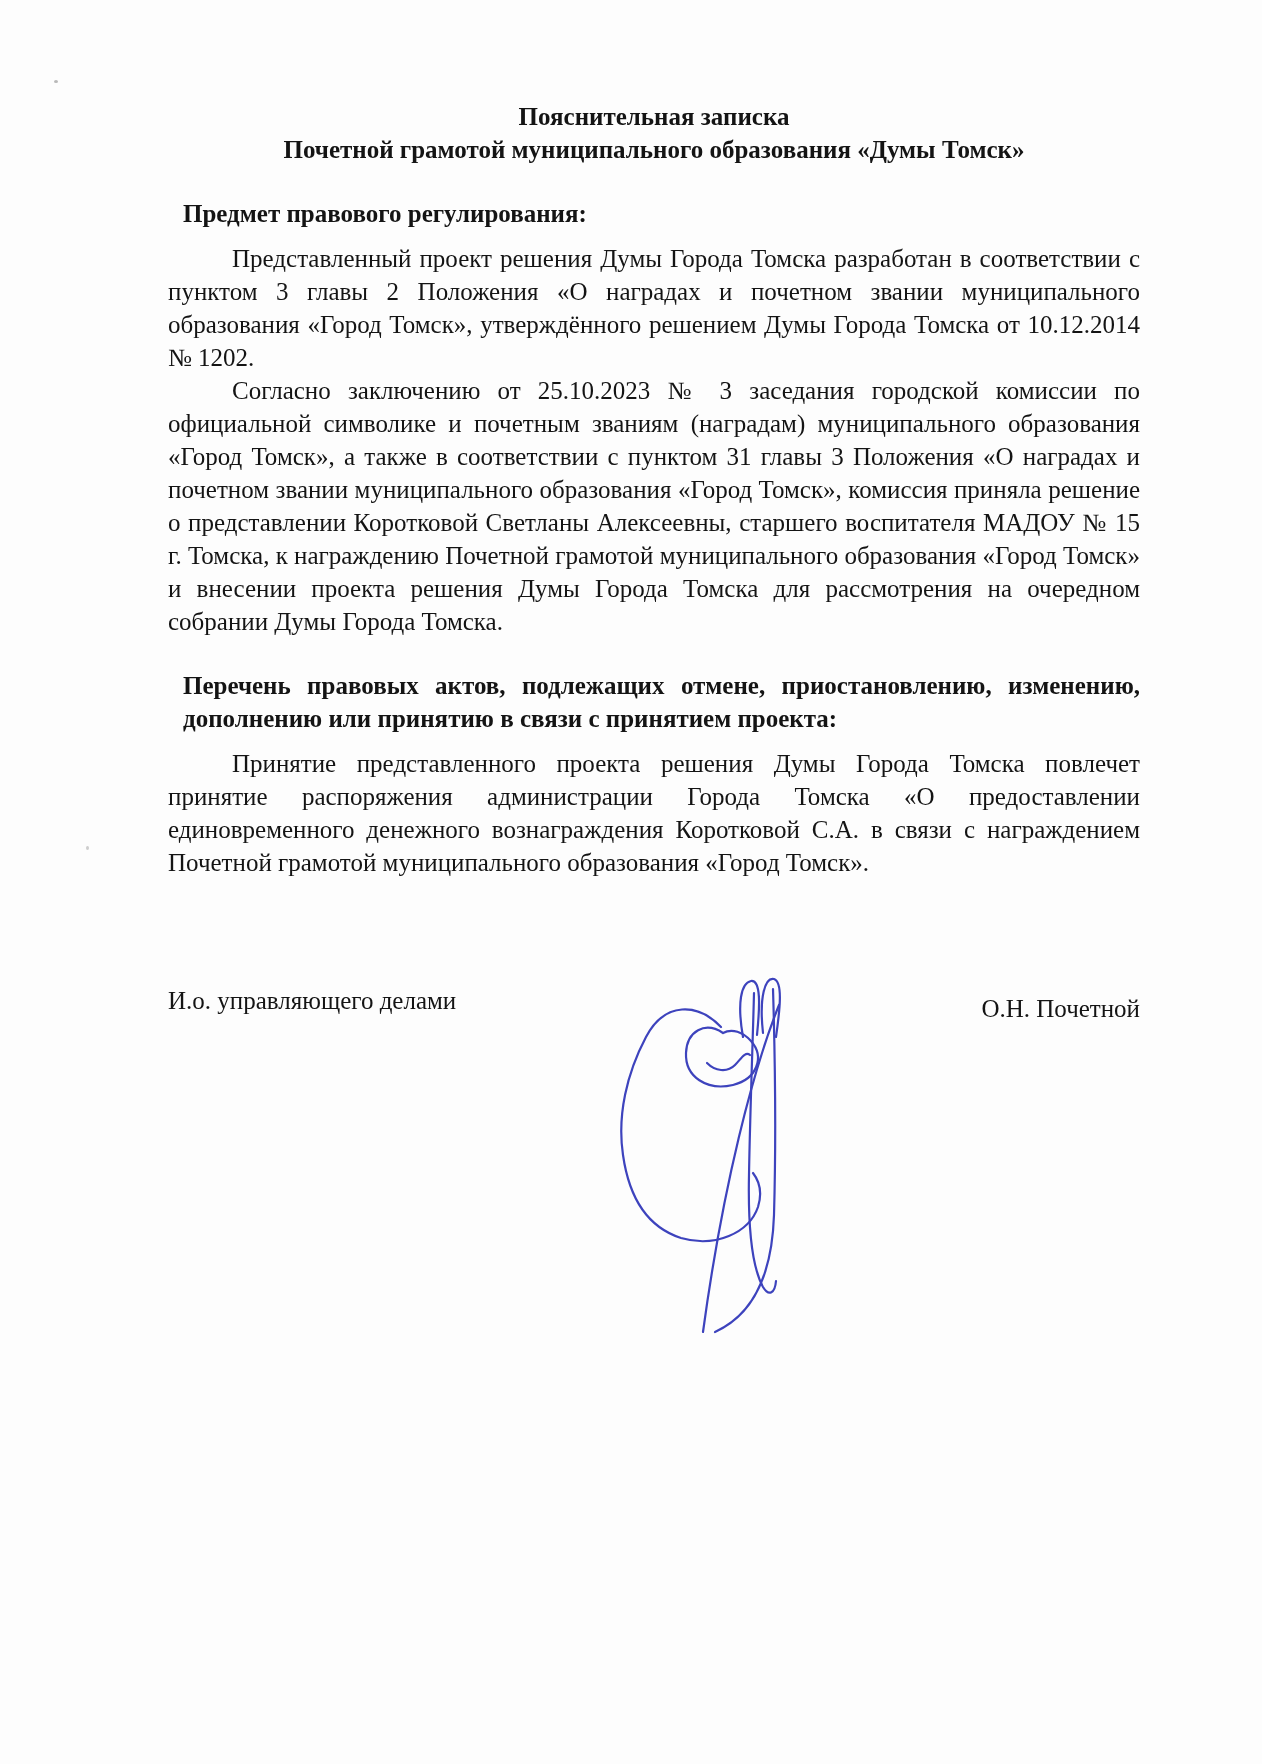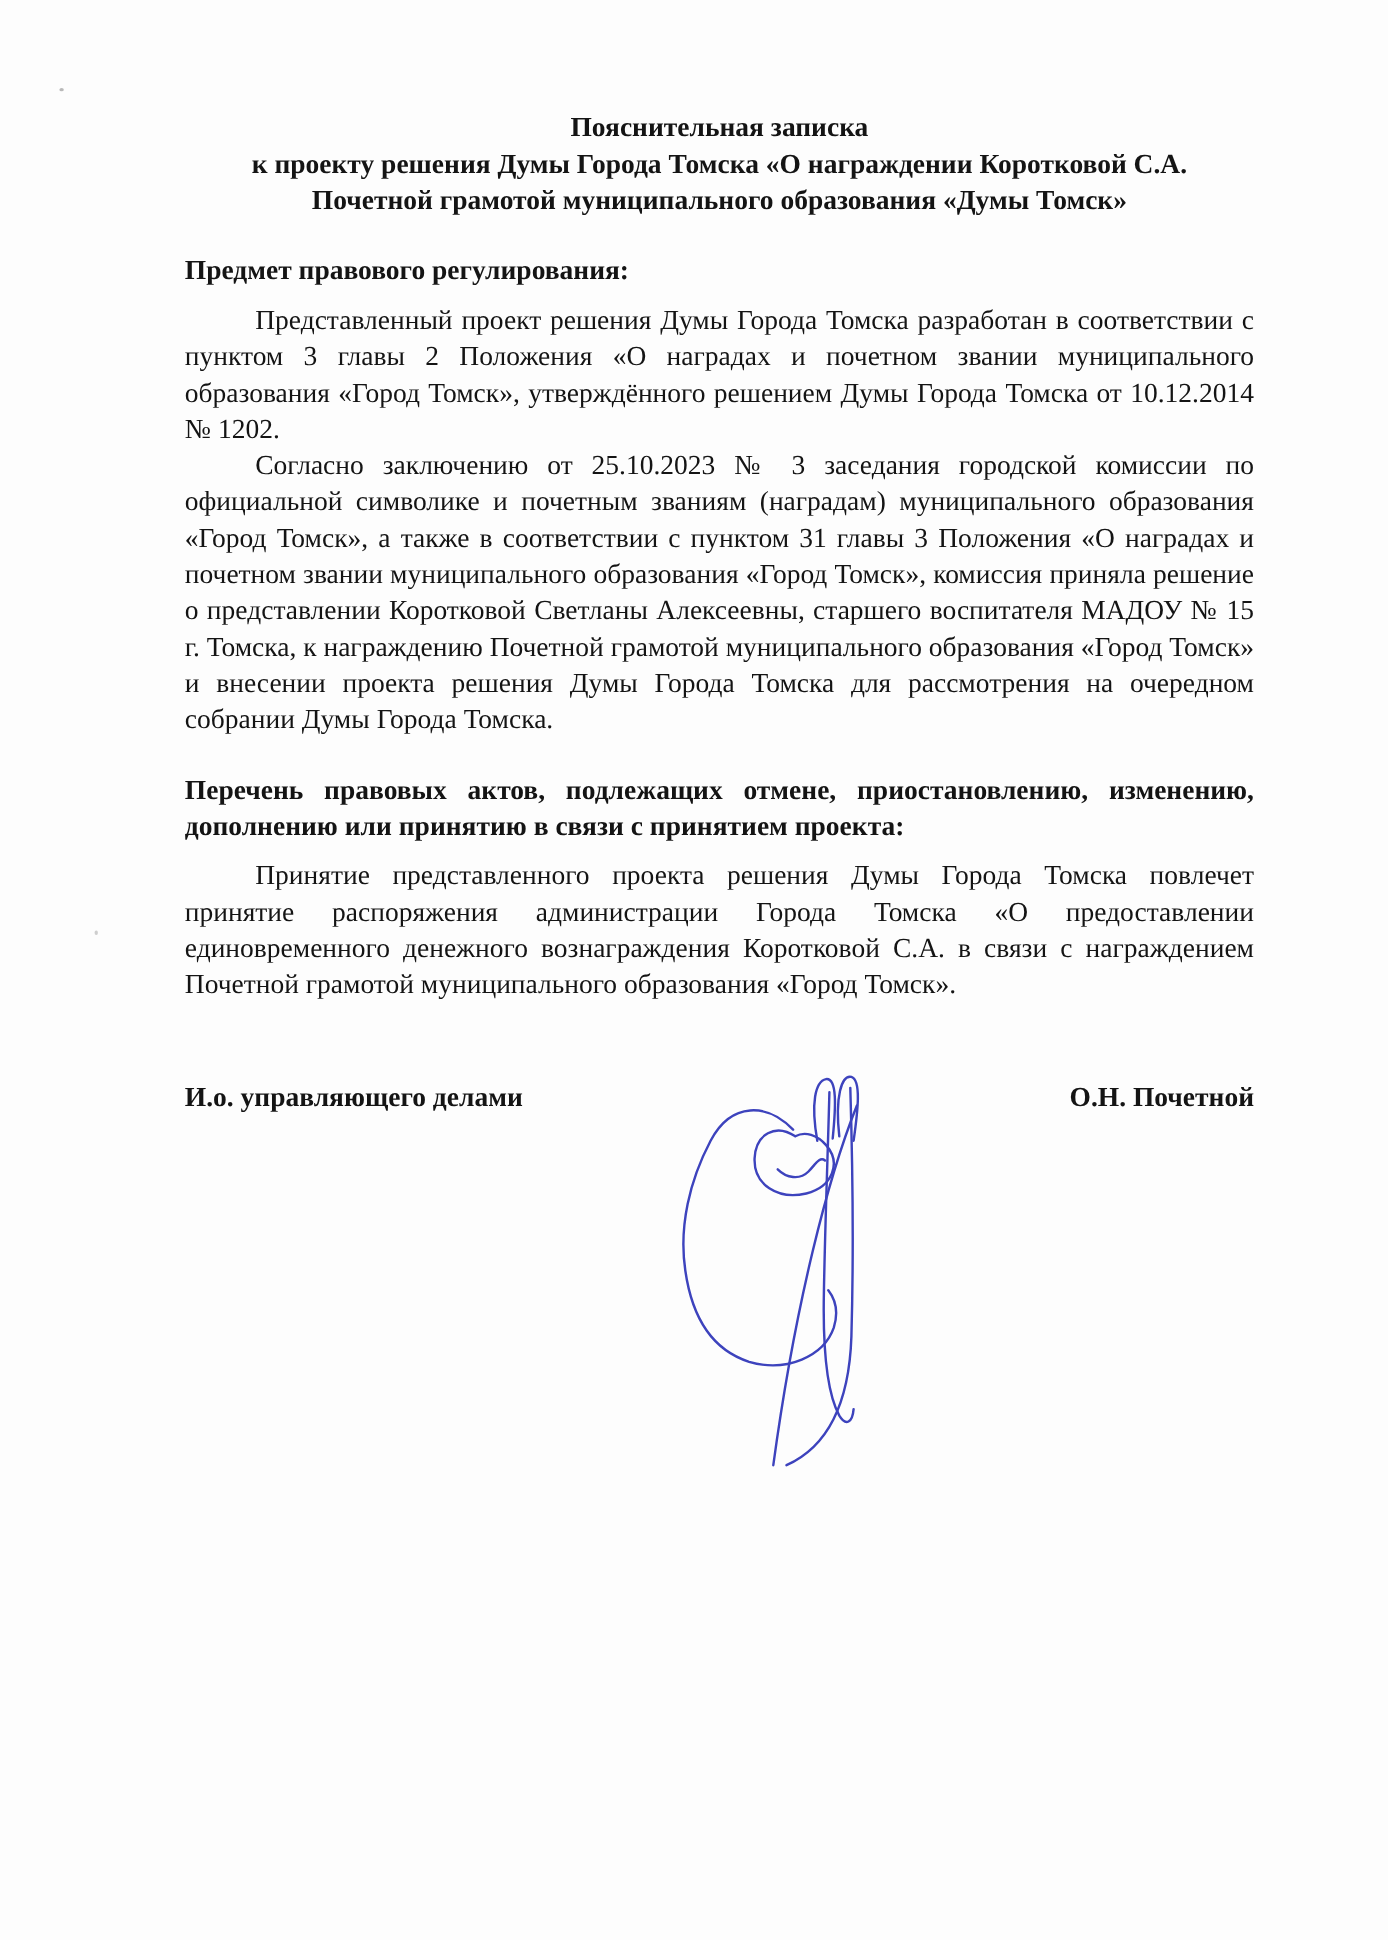--- a/index.html
+++ b/index.html
@@ -18,38 +18,37 @@
   .doc-title {
     text-align: center;
     font-weight: bold;
     font-size: 25px;
     line-height: 33px;
   }
   .section-heading {
     font-weight: bold;
     font-size: 25px;
     line-height: 33px;
-    margin: 31px 0 12px 0;
+    margin: 31px 0 12px 15px;
     text-align: justify;
   }
   .doc-paragraph {
     font-size: 25px;
     line-height: 33px;
     margin: 0;
     text-align: justify;
     text-indent: 64px;
   }
   .sig-row {
-    margin-top: 52px;
+    margin-top: 96px;
     display: flex;
     justify-content: space-between;
-    align-items: flex-end;
+    align-items: center;
     font-size: 25px;
     line-height: 34px;
-    font-weight: bold;
   }
   .sig-name { margin-top: 17px; white-space: nowrap; }
   .signature-svg {
     position: absolute;
     left: 603px;
     top: 975px;
     width: 212px;
     height: 365px;
     pointer-events: none;
   }
@@ -71,21 +70,20 @@
 </head>
 <body>
 
 <div class="page">
 
   <div class="speck speck-1"></div>
   <div class="speck speck-2"></div>
 
   <div class="doc-title">
     <div>Пояснительная записка</div>
-    <div>к проекту решения Думы Города Томска «О награждении Коротковой С.А.</div>
     <div>Почетной грамотой муниципального образования «Думы Томск»</div>
   </div>
 
   <div class="section-heading">Предмет правового регулирования:</div>
   <p class="doc-paragraph">Представленный проект решения Думы Города Томска разработан в соответствии с пунктом 3 главы 2 Положения «О наградах и почетном звании муниципального образования «Город Томск», утверждённого решением Думы Города Томска от 10.12.2014 № 1202.</p>
 
   <p class="doc-paragraph">Согласно заключению от 25.10.2023 № 3 заседания городской комиссии по официальной символике и почетным званиям (наградам) муниципального образования «Город Томск», а также в соответствии с пунктом 31 главы 3 Положения «О наградах и почетном звании муниципального образования «Город Томск», комиссия приняла решение о представлении Коротковой Светланы Алексеевны, старшего воспитателя МАДОУ № 15 г. Томска, к награждению Почетной грамотой муниципального образования «Город Томск» и внесении проекта решения Думы Города Томска для рассмотрения на очередном собрании Думы Города Томска.</p>
 
   <div class="section-heading">Перечень правовых актов, подлежащих отмене, приостановлению, изменению, дополнению или принятию в связи с принятием проекта:</div>
   <p class="doc-paragraph">Принятие представленного проекта решения Думы Города Томска повлечет принятие распоряжения администрации Города Томска «О предоставлении единовременного денежного вознаграждения Коротковой С.А. в связи с награждением Почетной грамотой муниципального образования «Город Томск».</p>

